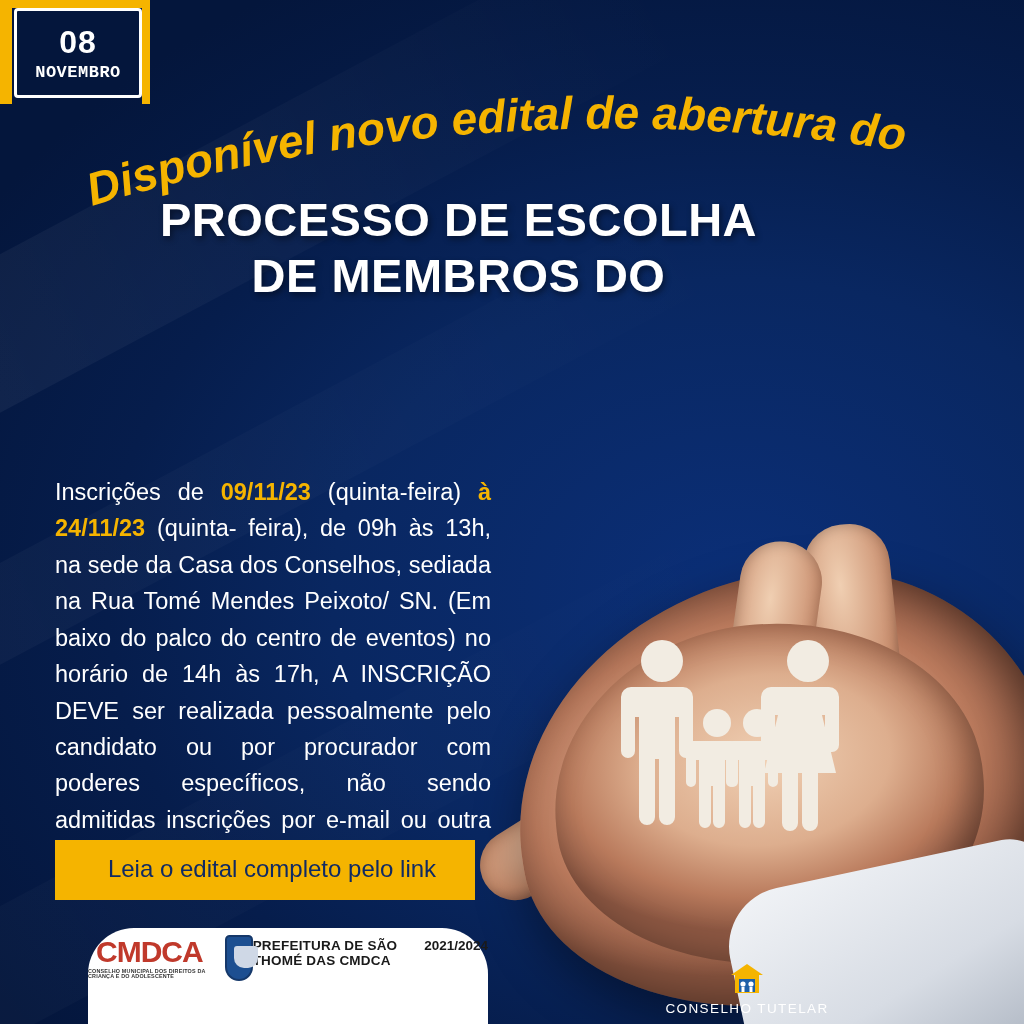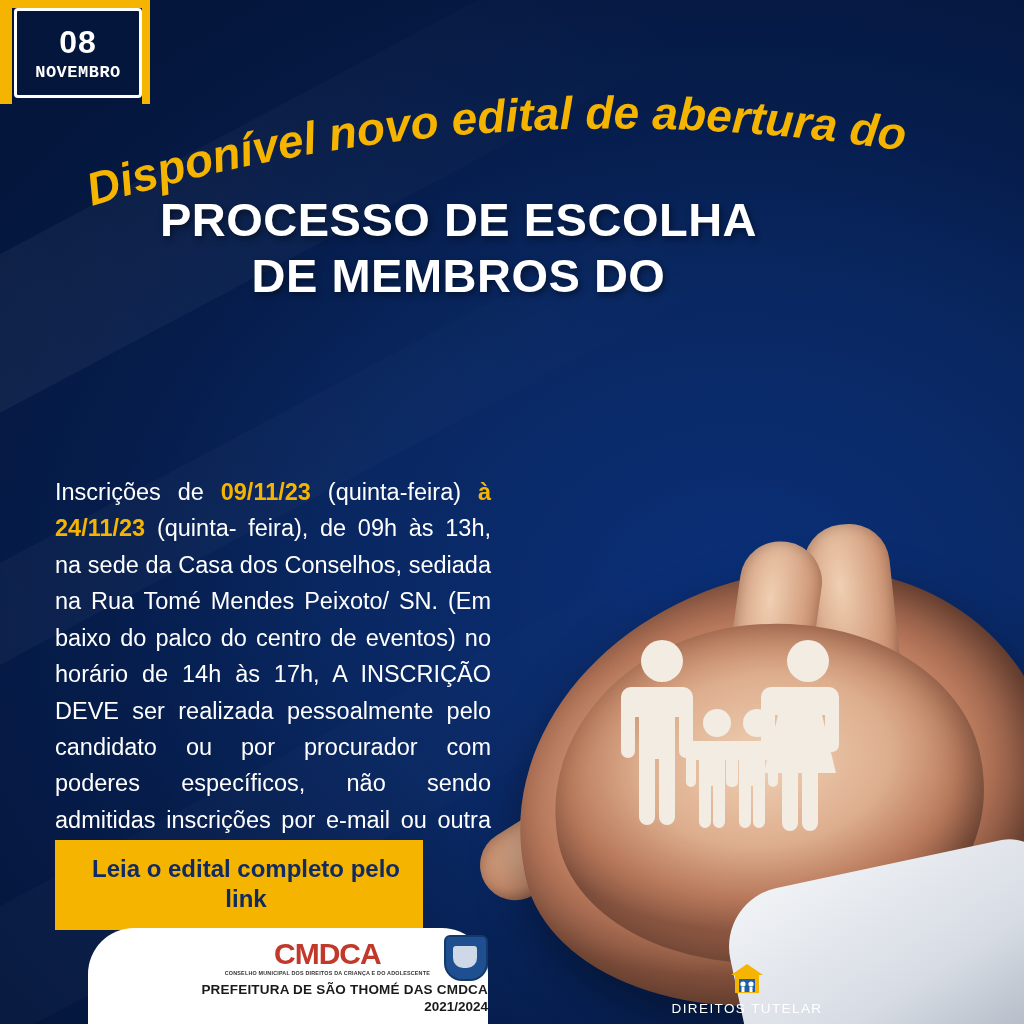--- a/index.html
+++ b/index.html
@@ -137,24 +137,24 @@
     text-align: justify;
     z-index: 6;
   }
   .body-text .hl { color: #f5b400; font-weight: bold; }
 
   
   .cta {
     position: absolute;
     left: 55px;
     top: 840px;
-    width: 368px;
+    width: 420px;
     background: #f5b400;
     color: #102a63;
-    font-weight: bold;
+    font-weight: normal;
     font-size: 24px;
     line-height: 1.25;
     text-align: center;
     padding: 14px 10px 16px 24px;
     box-sizing: border-box;
     z-index: 6;
   }
 
   
   .hands {
@@ -247,22 +247,22 @@
   .footer {
     position: absolute;
     left: 88px;
     bottom: 0;
     width: 400px;
     height: 96px;
     background: #ffffff;
     border-radius: 46px 46px 0 0;
     z-index: 8;
     display: flex;
-    flex-direction: column;
-    align-items: flex-end;
+    flex-direction: row;
+    align-items: flex-start;
     padding-top: 8px;
     box-sizing: border-box;
   }
   .footer .logos {
     display: flex;
     align-items: center;
     justify-content: center;
     gap: 14px;
     height: 44px;
   }
@@ -394,21 +394,21 @@
     <div class="ct-mark">
       <svg viewBox="0 0 38 34" width="38" height="34">
         <path d="M19 2 L35 13 H31 V31 H7 V13 H3 Z" fill="#f5b400"></path>
         <rect x="11" y="17" width="16" height="13" fill="#1d5fa8"></rect>
         <circle cx="15" cy="22" r="2.6" fill="#ffffff"></circle>
         <circle cx="23" cy="22" r="2.6" fill="#ffffff"></circle>
         <rect x="13.5" y="25" width="3" height="5" fill="#ffffff"></rect>
         <rect x="21.5" y="25" width="3" height="5" fill="#ffffff"></rect>
       </svg>
     </div>
-    <div class="ct-text">DIREITOS TUTELAR</div>
+    <div class="ct-text">CONSELHO TUTELAR</div>
   </div>
 
   <div class="footer">
     <div class="logos">
       <div class="cmdca">
         <div class="letters">CMDCA</div>
         <div class="sub">CONSELHO MUNICIPAL DOS DIREITOS DA CRIANÇA E DO ADOLESCENTE</div>
       </div>
       <div class="brasao"></div>
     </div>

